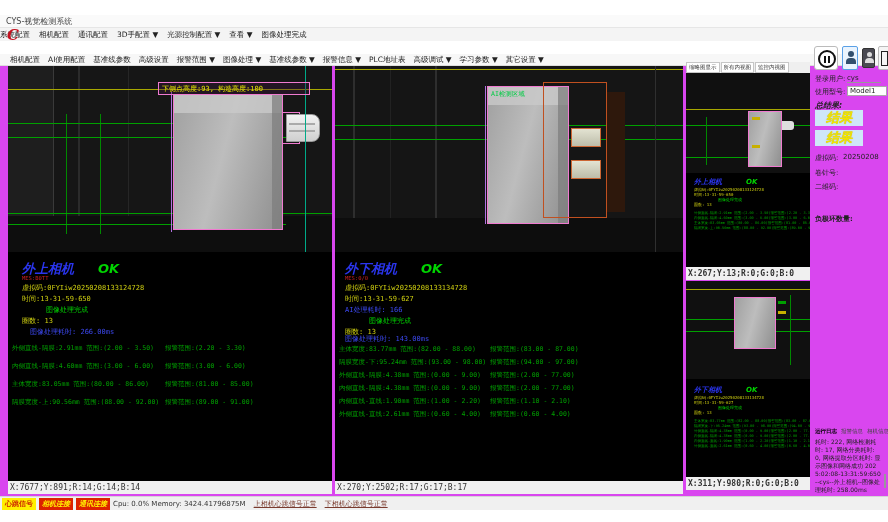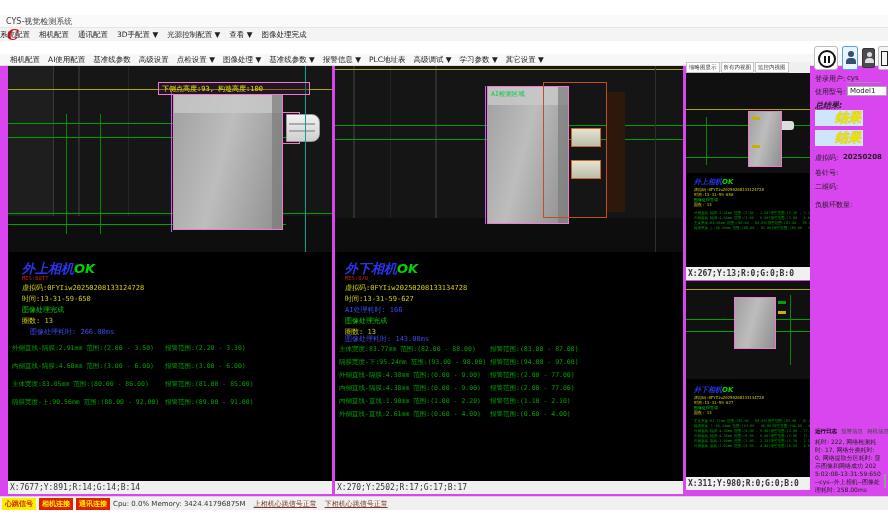--- a/index.html
+++ b/index.html
@@ -28,21 +28,21 @@
   .shape{position:absolute;}
   .gl{background:#00a000;height:1px;}
   .glv{background:#008800;width:1px;}
   .yl{background:#a8a800;height:1px;}
   .cell{background:linear-gradient(105deg,#a0a0a0,#bdbdbd 45%,#8e8e8e);border:1px solid #f07ad0;box-sizing:border-box;}
   .cell-top{position:absolute;left:0;top:0;right:0;height:18px;background:#c9c9c9;opacity:.8;}
   .cell-rstrip{position:absolute;right:0;top:0;bottom:0;width:10px;background:#7c7c7c;opacity:.7;}
   
   .ptxt{position:absolute;font-family:"DejaVu Sans Mono",monospace;white-space:nowrap;}
   .cam-title{font:italic bold 13px "DejaVu Sans",sans-serif;}
-  .c-blue{color:#2a35ee;font-family:Liberation Serif, serif;} .c-green{color:#00d400;} .c-yellow{color:#cfcf10;}
+  .c-blue{color:#2a35ee;font-family:Liberation Serif, serif;} .c-green{color:#00d400;padding-left:24px;} .c-yellow{color:#cfcf10;}
   .c-red{color:#cc2020;} .c-iblue{color:#3c48f0;}
   .meas-row{position:absolute;left:0;width:100%;font-family:"DejaVu Sans Mono",monospace;font-size:6.5px;color:#00a000;}
   .m-text{position:absolute;left:4px;white-space:nowrap;}
   .m-alarm{position:absolute;white-space:nowrap;}
   .small{font-size:5.5px;} .info{font-size:7px;}
   
   .minitabs{position:absolute;left:686px;top:62px;width:124px;height:11px;display:flex;background:#efefef;}
   .minitab{font-size:5.5px;color:#333;border:1px solid #c6c6c6;background:#fff;line-height:9px;padding:0 2px;margin-right:1px;white-space:nowrap;}
   .mt-title{font:italic bold 7px "DejaVu Sans",sans-serif;}
   .mt-line{font-family:"DejaVu Sans Mono",monospace;font-size:4px;line-height:5px;white-space:nowrap;}
@@ -58,34 +58,34 @@
   .btn-exit{left:65px;top:2px;width:14px;height:24px;background:#f5f5f5;border:1px solid #bbb;border-radius:2px;}
   .phead{position:absolute;border-radius:50%;}
   .pbody{position:absolute;border-radius:4px 4px 0 0;}
   .door{position:absolute;left:2px;top:4px;width:7px;height:15px;border:1.5px solid #222;box-sizing:border-box;}
   .door-arrow{position:absolute;left:8px;top:9px;width:0;height:0;border-top:3px solid transparent;border-bottom:3px solid transparent;border-left:5px solid #222;}
   .clabel{position:absolute;left:2px;white-space:nowrap;color:#222;}
   .cvalue{position:absolute;white-space:nowrap;color:#222;}
   .field{border-bottom:1px solid #999;min-width:34px;display:inline-block;}
   .boxfield{border:1px solid #aaa;background:#fff;padding:0 2px;min-width:34px;display:inline-block;}
   .result-box{position:absolute;left:2px;width:48px;height:16px;background:#cfe6f8;
-              font:italic bold 13px "DejaVu Sans",sans-serif;color:#f0e400;line-height:16px;padding-left:20px;
+              font:italic bold 13px "DejaVu Sans",sans-serif;color:#f0e400;line-height:16px;padding-left:11px;
               text-shadow:0 0 1px #b8a000;box-sizing:border-box;}
   .logtabs{position:absolute;left:2px;top:384px;display:flex;}
   .logtab{font-size:5.5px;color:#444;margin-right:4px;white-space:nowrap;}
   .logtab.sel{color:#000;font-weight:bold;}
   .logtext{position:absolute;left:2px;top:394px;width:66px;height:60px;font-size:6px;line-height:8px;color:#222;
            overflow:hidden;word-break:break-all;}
   .logscroll{position:absolute;left:71px;top:430px;width:2px;height:14px;background:#999;}
   
   .statusbar{position:absolute;left:0;top:496px;width:888px;height:14px;background:#f0f0f0;border-top:1px solid #d5d5d5;
              display:flex;align-items:center;padding-left:2px;box-sizing:border-box;}
   .badge{font-size:7px;font-weight:bold;padding:1px 3px;margin-right:3px;white-space:nowrap;}
   .b-yellow{background:#ffee00;color:#cc2200;}
-  .b-red{background:#dd2200;color:#ffee00;}
+  .b-red{background:#dd2200;color:#ffee00;font-style:italic;}
   .sb-text{font-size:7px;color:#333;margin-right:8px;white-space:nowrap;}
   .sb-link{font-size:7px;color:#7a3b2e;text-decoration:underline;margin-right:8px;white-space:nowrap;}
 </style>
 </head>
 <body>
 
 <div class="screen">
 
   <div class="titlebar">
     <span>CYS-视觉检测系统</span>
@@ -101,21 +101,21 @@
     <span class="menu-item">查看 ▼</span>
     <span class="menu-item">图像处理完成</span>
   </div>
 
 
   <div class="toolbar">
     <span class="tool-item">相机配置</span>
     <span class="tool-item">AI使用配置</span>
     <span class="tool-item">基准线参数</span>
     <span class="tool-item">高级设置</span>
-    <span class="tool-item">点检设置 ▼</span>
+    <span class="tool-item">报警范围 ▼</span>
     <span class="tool-item">图像处理 ▼</span>
     <span class="tool-item">基准线参数 ▼</span>
     <span class="tool-item">报警信息 ▼</span>
     <span class="tool-item">PLC地址表</span>
     <span class="tool-item">高级调试 ▼</span>
     <span class="tool-item">学习参数 ▼</span>
     <span class="tool-item">其它设置 ▼</span>
   </div>
 
   <div class="main">
@@ -349,24 +349,24 @@
     </div>
 
     <div class="clabel" style="top:30px;">登录用户:</div>
     <div class="cvalue field" style="left:34px;top:30px;">cys</div>
     <div class="clabel" style="top:43px;">使用型号:</div>
     <div class="cvalue boxfield" style="left:34px;top:42px;">Model1</div>
     <div class="clabel" style="top:56px;font:italic bold 8px 'DejaVu Sans',sans-serif;">总结果:</div>
     <div class="result-box" style="top:66px;">结果</div>
     <div class="result-box" style="top:86px;">结果</div>
     <div class="clabel" style="top:109px;">虚拟码:</div>
-    <div class="cvalue" style="left:30px;top:109px;font-weight:bold;">20250208</div>
+    <div class="cvalue" style="left:30px;top:109px;font-weight:normal;">20250208</div>
     <div class="clabel" style="top:124px;">卷针号:</div>
     <div class="clabel" style="top:138px;">二维码:</div>
-    <div class="clabel" style="top:156px;">负极环数量:</div>
+    <div class="clabel" style="top:170px;font-weight:bold;">负极环数量:</div>
 
     <div class="logtabs">
       <span class="logtab sel">运行日志</span>
       <span class="logtab">报警信息</span>
       <span class="logtab">相机信息</span>
     </div>
     <div class="logtext">耗时: 222, 网络检测耗时: 17, 网络分类耗时: 0, 网络提取分区耗时: 显示图像和网络成功 2025:02:08-13:31:59:650--cys--外上相机--图像处理耗时: 258.00ms</div>
     <div class="logscroll"></div>
   </div>
 

